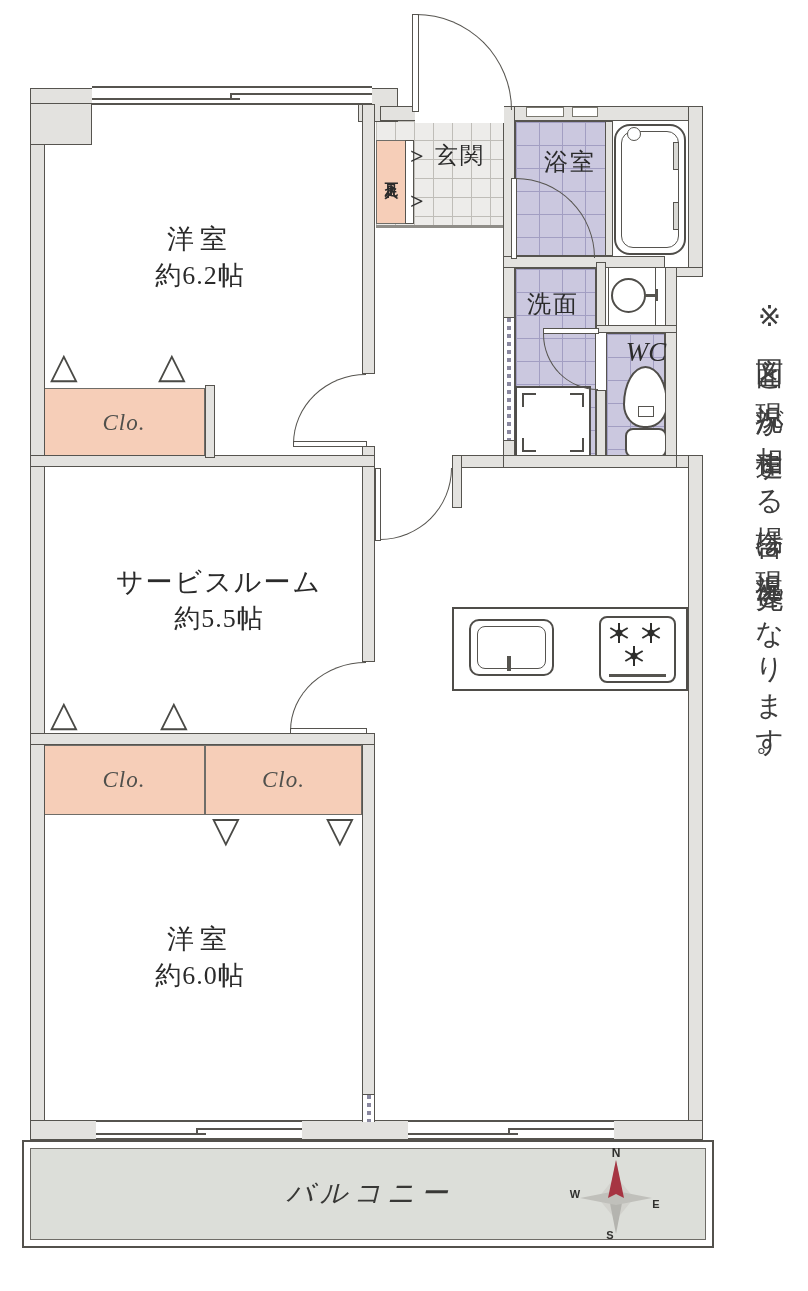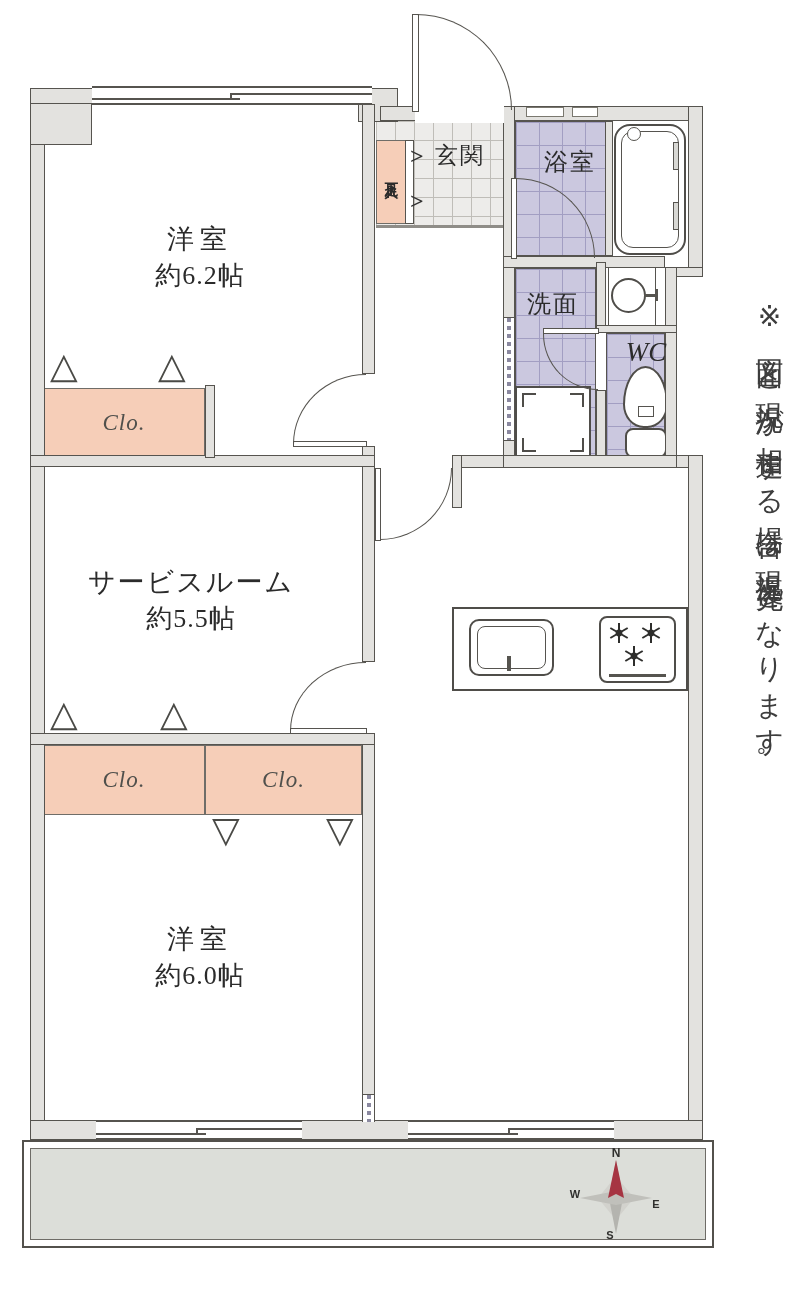--- a/index.html
+++ b/index.html
@@ -206,21 +206,21 @@
   <span class="tri" style="left:160px;top:696px;">△</span>
   <span class="tri" style="left:212px;top:812px;">▽</span>
   <span class="tri" style="left:326px;top:812px;">▽</span>
   <span class="chev" style="left:410px;top:143px;">&gt;</span>
   <span class="chev" style="left:410px;top:188px;">&gt;</span>
 
   <div class="lbl" style="left:90px;top:215px;width:220px;height:84px;">
     <span class="rname">洋室</span>
     <span class="rsize">約6.2帖</span>
   </div>
-  <div class="lbl" style="left:56px;top:558px;width:270px;height:84px;">
+  <div class="lbl" style="left:84px;top:558px;width:270px;height:84px;">
     <span class="rname" style="letter-spacing:2px;">サービスルーム</span>
     <span class="rsize">約5.5帖</span>
   </div>
   <div class="lbl" style="left:90px;top:915px;width:220px;height:84px;">
     <span class="rname">洋室</span>
     <span class="rsize">約6.0帖</span>
   </div>
   <div class="lbl" style="left:416px;top:141px;width:76px;height:30px;padding-left:12px;">
     <span class="small-lbl" style="font-size:23px;">玄関</span>
   </div>
@@ -229,20 +229,23 @@
   </div>
   <div class="lbl" style="left:512px;top:288px;width:82px;height:32px;">
     <span class="small-lbl">洗面</span>
   </div>
   <div class="lbl it" style="left:614px;top:334px;width:64px;height:36px;">
     <span style="font-size:27px;">WC</span>
   </div>
 
   <div class="bal-outer" style="left:22px;top:1140px;width:692px;height:108px;"></div>
   <div class="bal-floor" style="left:30px;top:1148px;width:676px;height:92px;"></div>
+  <div class="bal-lbl" style="left:170px;top:1170px;width:400px;height:46px;">
+    <span>バルコニー</span>
+  </div>
 
   <svg style="position:absolute;left:568px;top:1146px;z-index:6;" width="96" height="96" viewBox="0 0 96 96">
     <polygon points="48,30 66,52 48,74 30,52" fill="#d2d2cd"></polygon>
     <polygon points="48,14 55,52 48,88 41,52" fill="#b4b4af"></polygon>
     <polygon points="12,52 48,45 84,52 48,59" fill="#c0c0bb"></polygon>
     <polygon points="48,14 56,52 48,48 40,52" fill="var(--compass-red,#a63442)"></polygon>
     <text x="48" y="11" text-anchor="middle" font-family="Liberation Sans, sans-serif" font-size="12" font-weight="bold" fill="#2f2f2d">N</text>
     <text x="88" y="62" text-anchor="middle" font-family="Liberation Sans, sans-serif" font-size="11" font-weight="bold" fill="#2f2f2d">E</text>
     <text x="42" y="93" text-anchor="middle" font-family="Liberation Sans, sans-serif" font-size="11" font-weight="bold" fill="#2f2f2d">S</text>
     <text x="7" y="52" text-anchor="middle" font-family="Liberation Sans, sans-serif" font-size="11" font-weight="bold" fill="#2f2f2d">W</text>

